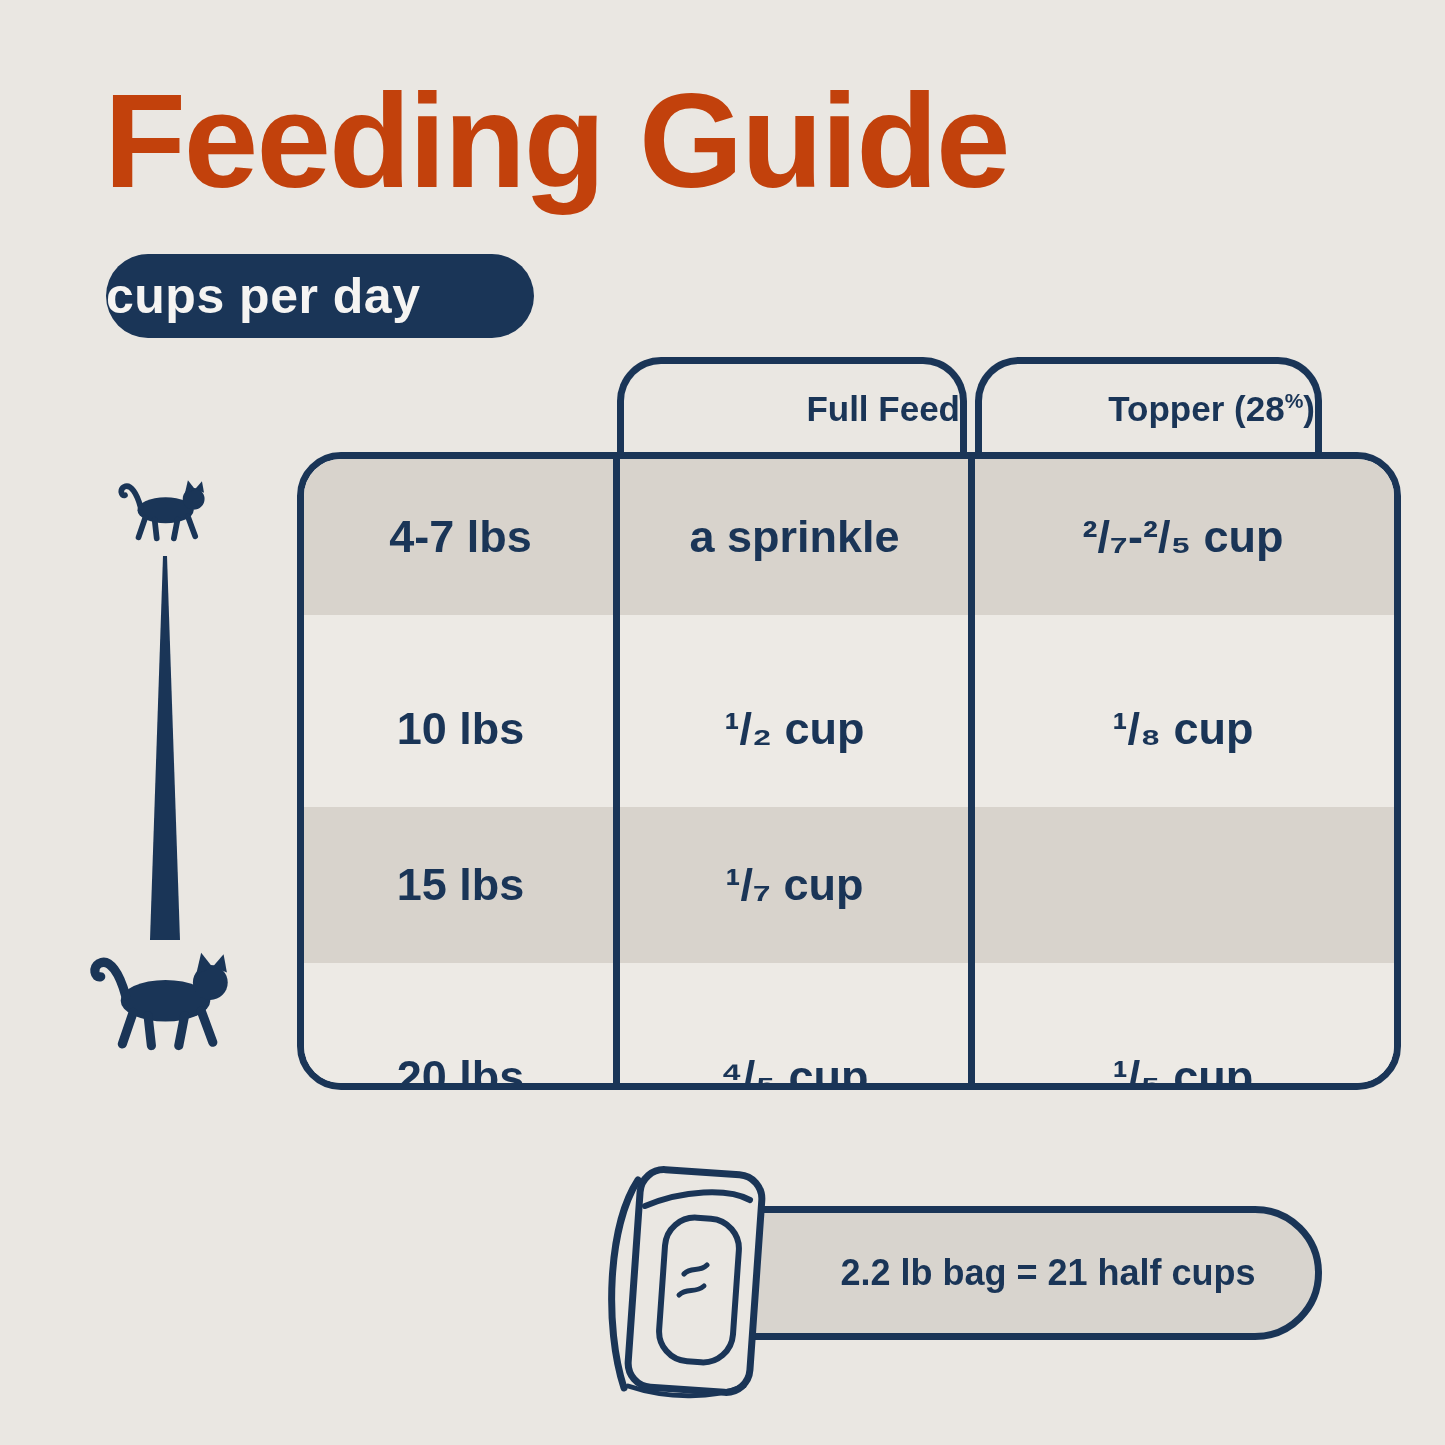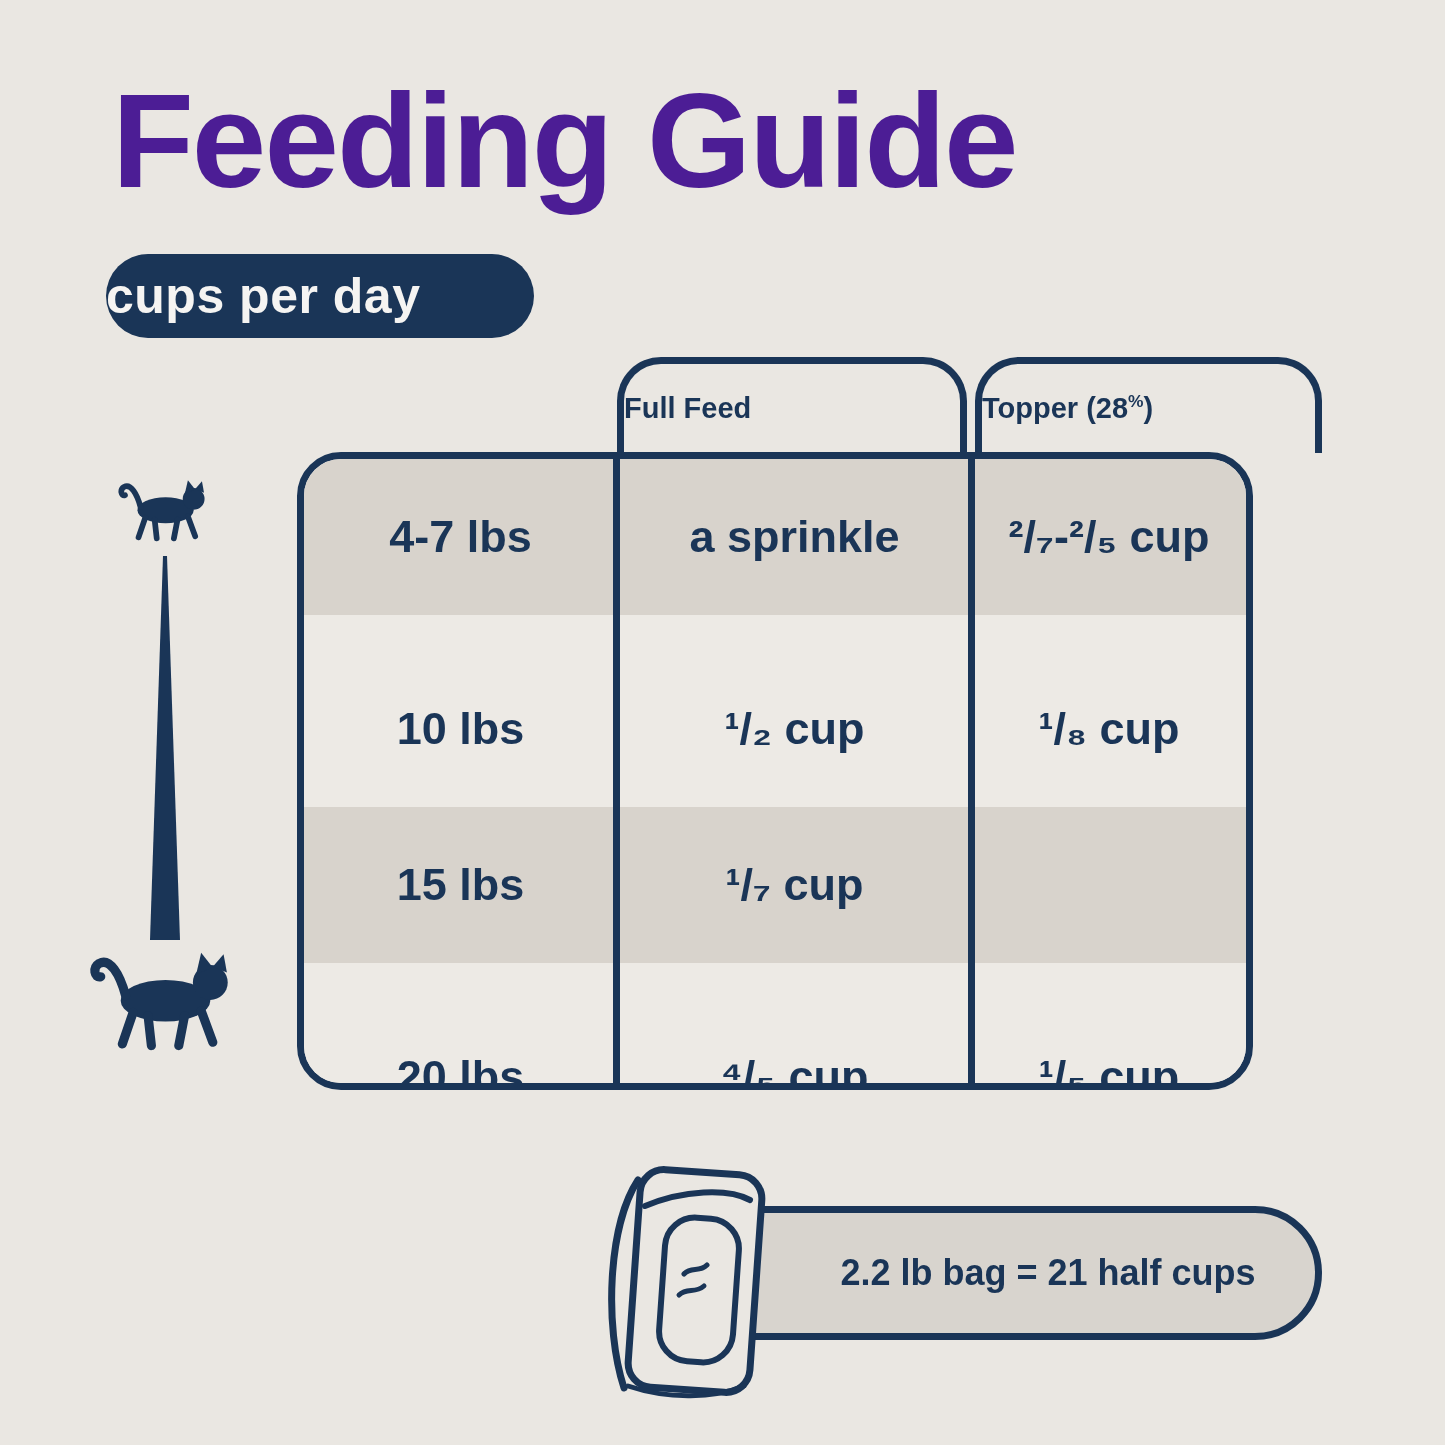--- a/index.html
+++ b/index.html
@@ -12,50 +12,50 @@
     position:relative;
     width:1445px;height:1445px;
     background:#eae7e2;
     overflow:hidden;
   }
 
   
   .title{
     position:absolute;left:104px;top:74px;
     font-size:134px;font-weight:800;letter-spacing:-2px;
-    color:#4c1d95;line-height:1;white-space:nowrap;margin-left:8px;
+    color:#c2410c;line-height:1;white-space:nowrap;
   }
   .badge{
     position:absolute;left:106px;top:254px;width:428px;height:84px;
     background:#1a3557;border-radius:46px;
     display:flex;align-items:center;justify-content:flex-start;
     color:#f5f4f2;font-size:50px;font-weight:700;letter-spacing:0.5px;
   }
 
   
   .small-cat{position:absolute;left:112px;top:476px;width:104px;height:auto;}
   .wedge{position:absolute;left:148px;top:556px;width:34px;height:384px;}
   .large-cat{position:absolute;left:80px;top:946px;width:166px;height:auto;}
 
   
   .tab{
     position:absolute;top:357px;height:96px;
     box-sizing:border-box;
     border:7px solid #1a3557;border-bottom:none;
     border-radius:44px 44px 0 0;
     background:#eae7e2;
-    display:flex;align-items:center;justify-content:flex-start;
-    font-size:29px;font-weight:700;color:#1a3557;white-space:nowrap;
+    display:flex;align-items:center;justify-content:flex-end;
+    font-size:35px;font-weight:700;color:#1a3557;white-space:nowrap;
   }
   .tab-fullfeed{left:617px;width:350px;}
   .tab-topper{left:975px;width:347px;}
   .tab .sup{font-size:60%;vertical-align:super;line-height:0;}
 
   .table-body{
-    position:absolute;left:297px;top:452px;width:956px;height:638px;
+    position:absolute;left:297px;top:452px;width:1104px;height:638px;
     box-sizing:border-box;
     border:7px solid #1a3557;border-radius:44px;
     background:#edeae5;overflow:hidden;
   }
   .row{
     display:grid;grid-template-columns:313px 355px 1fr;
     height:156px;align-items:center;
   }
   .row.dark{background:#d8d3cc;}
   .row.light{background:#edeae5;margin-top:36px;}

